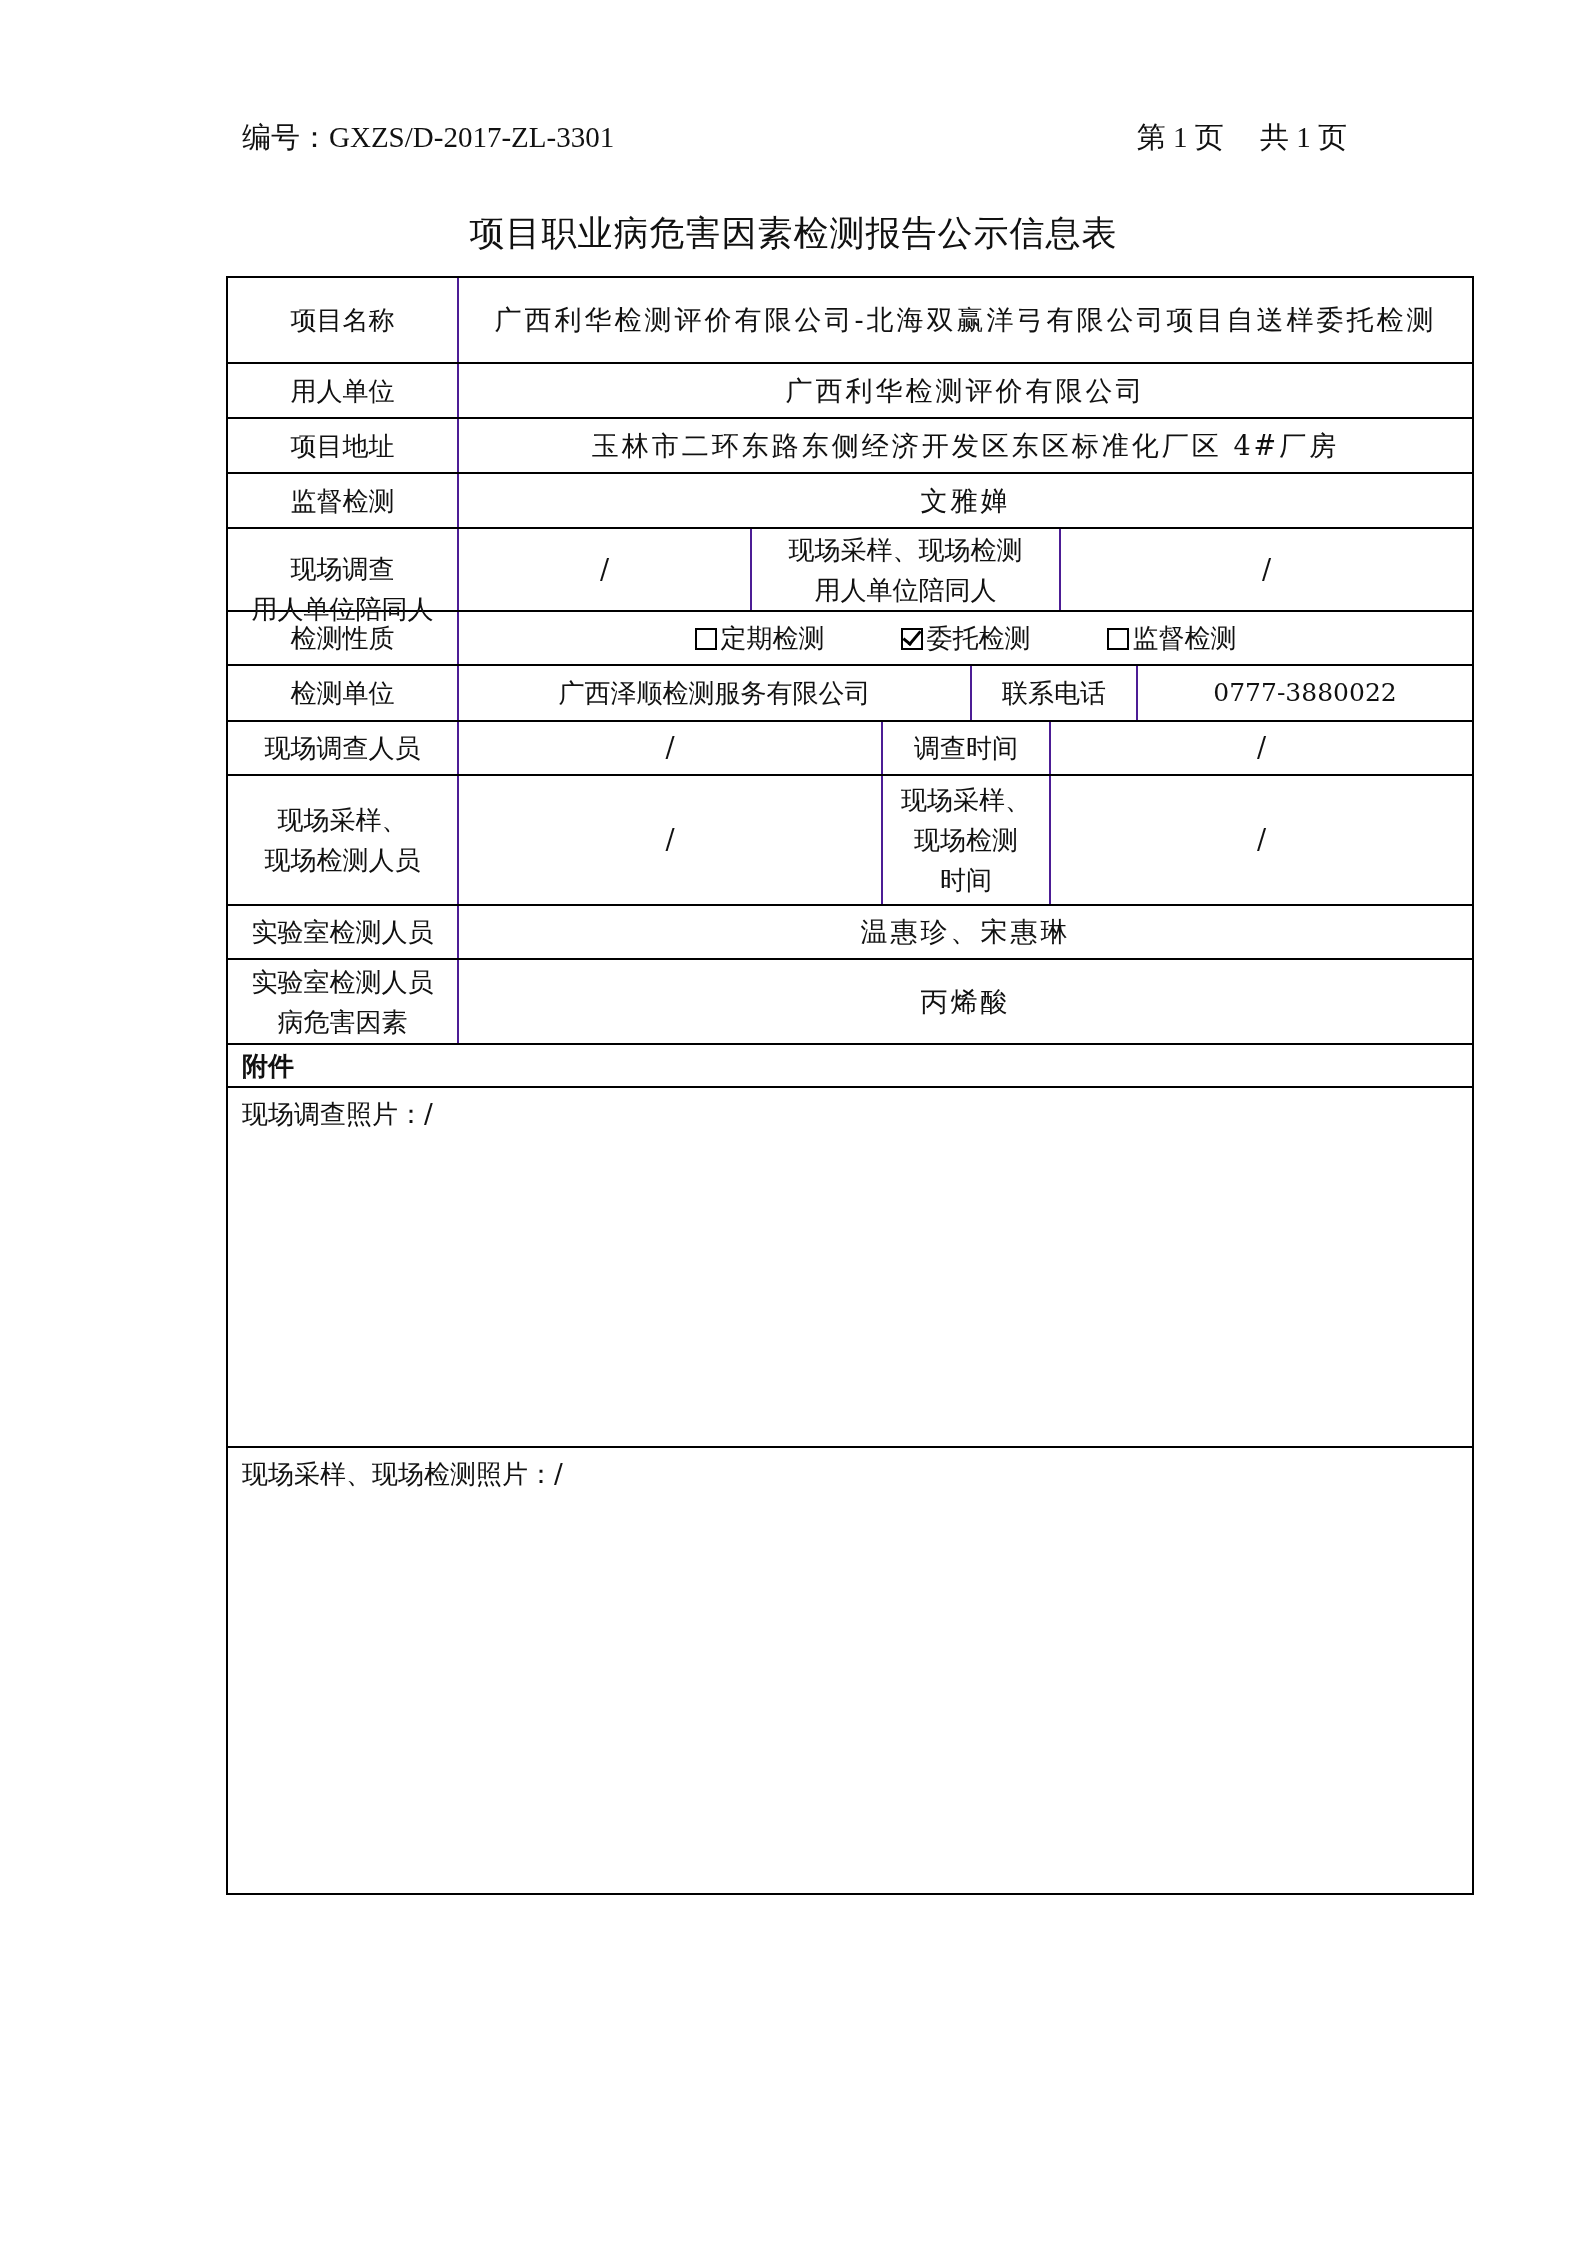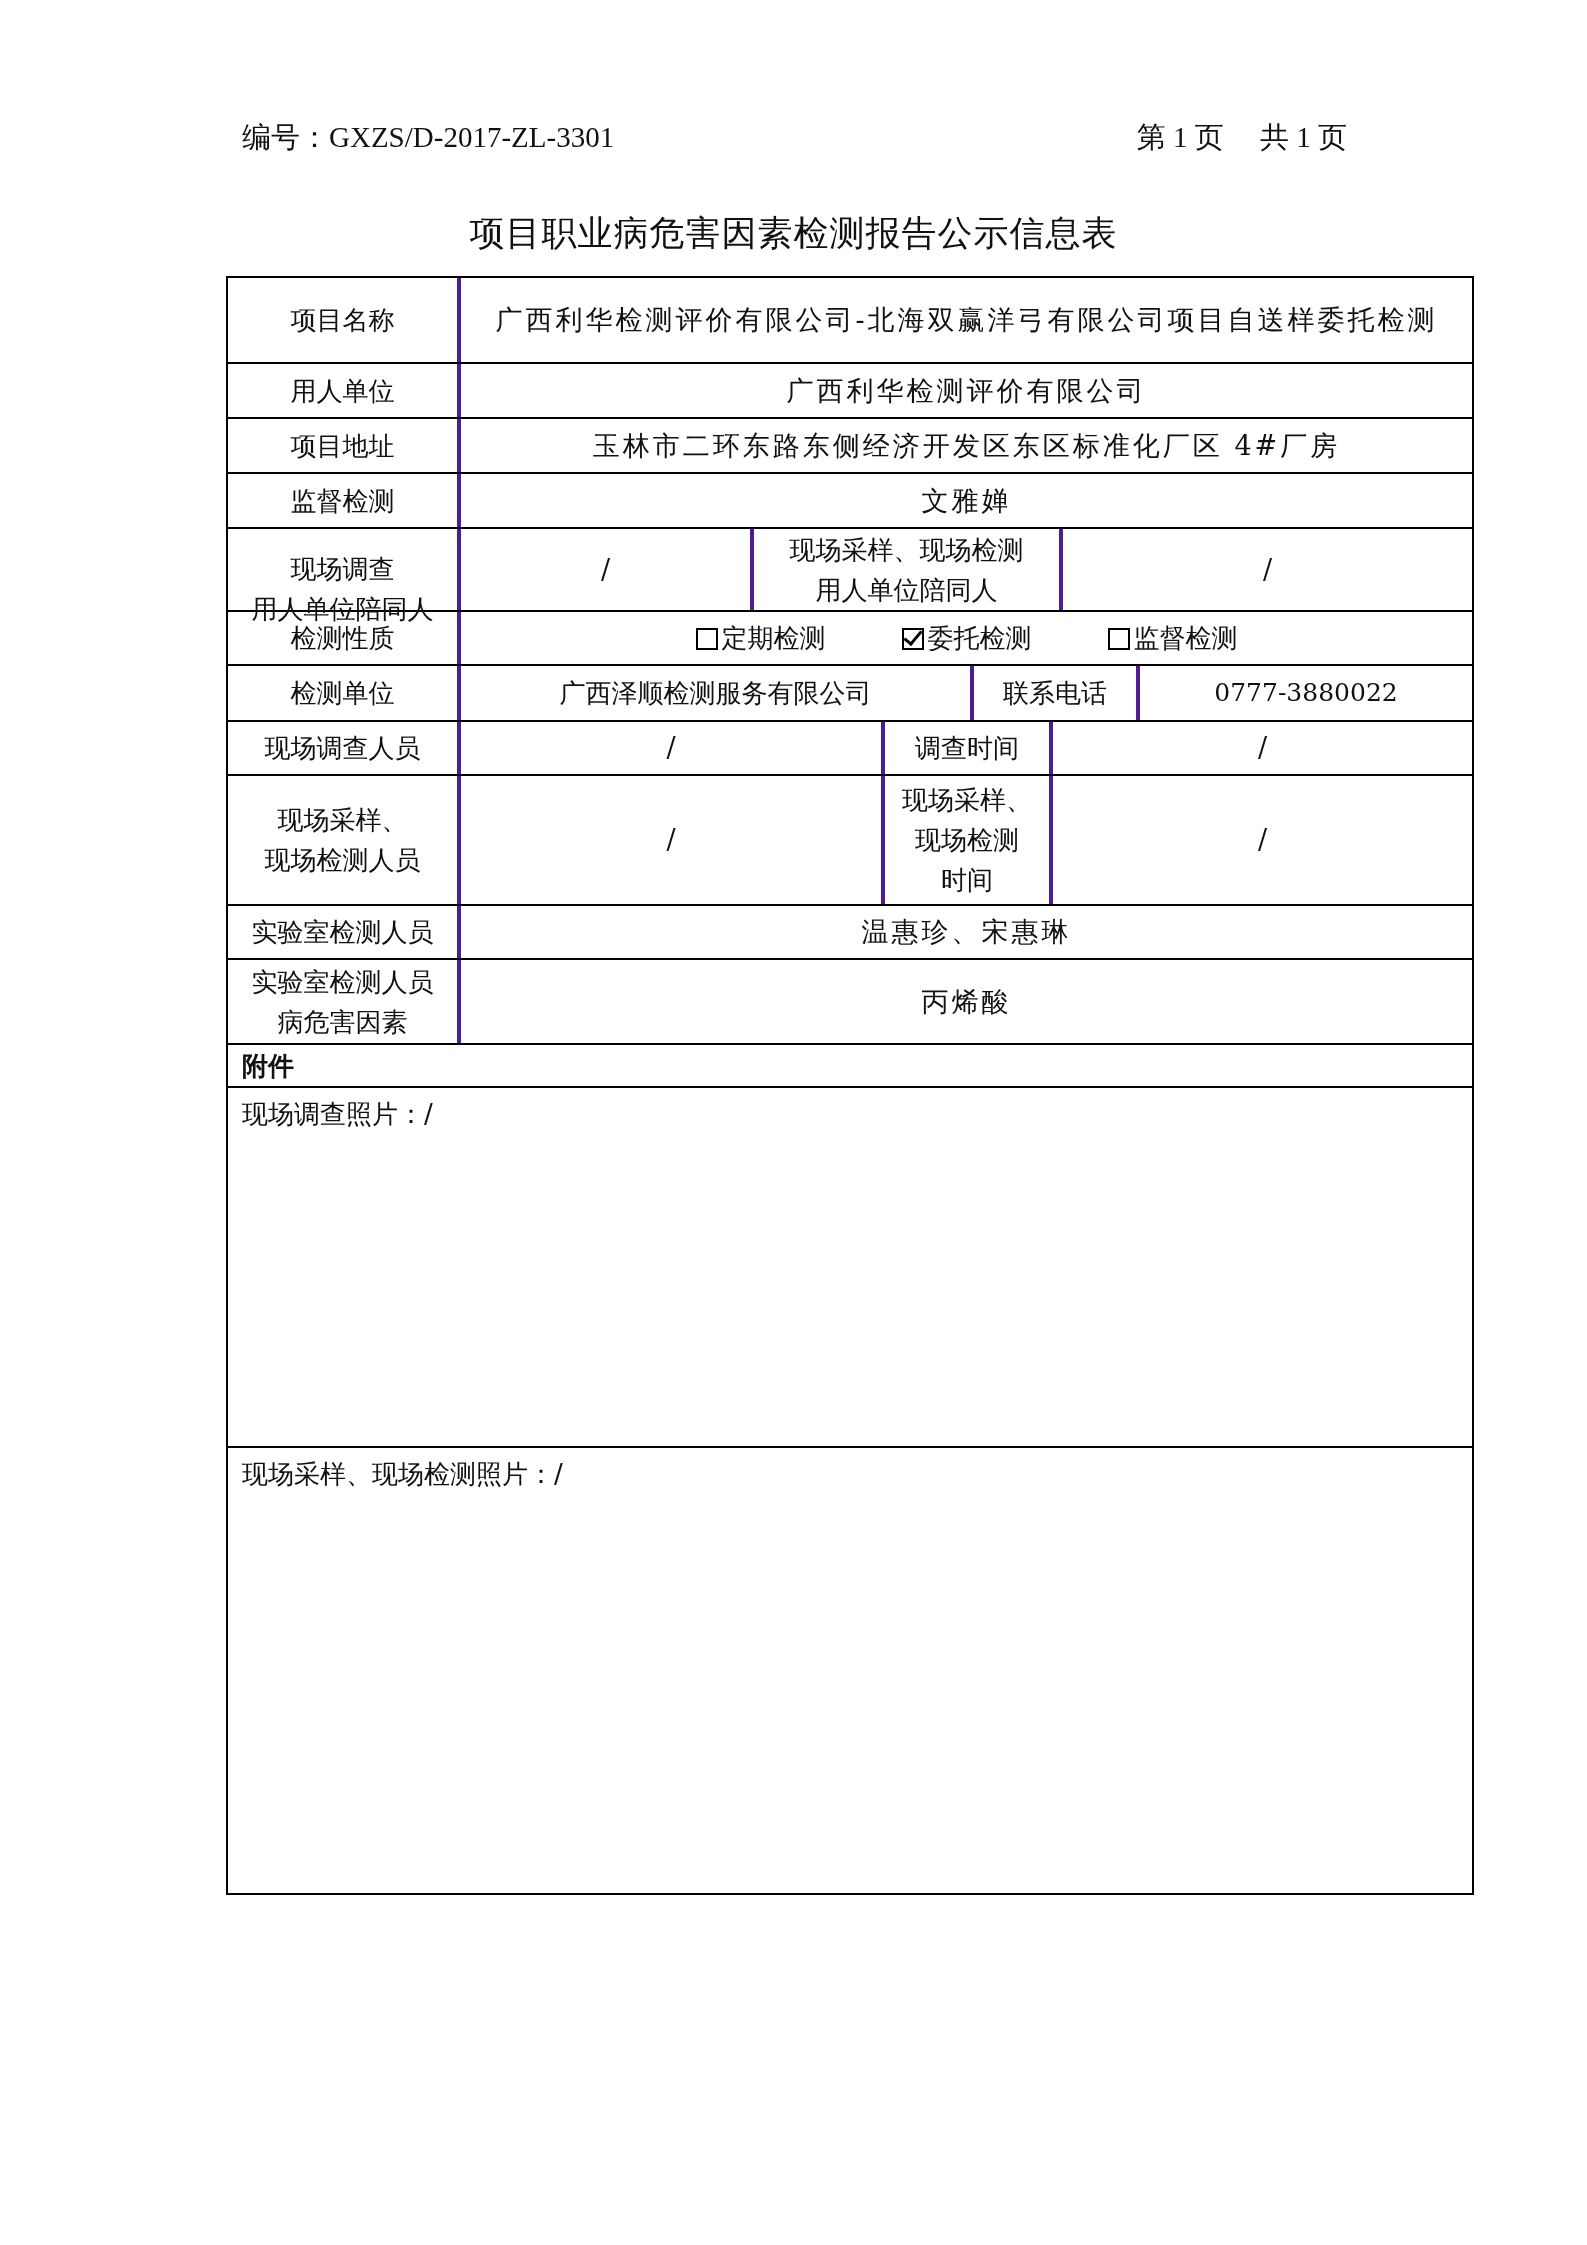--- a/index.html
+++ b/index.html
@@ -5,21 +5,21 @@
   html, body { margin: 0; padding: 0; background: #ffffff; }
   body { width: 1587px; height: 2245px; position: relative; font-family: "DejaVu Serif", "Liberation Serif", serif; color: #111; }
   .hdr { position: absolute; top: 118px; font-size: 29px; font-family: "Liberation Serif", "DejaVu Serif", serif; }
   .hdr-left { left: 242px; }
   .hdr-right { right: 240px; }
   .title { position: absolute; top: 210px; left: 0; width: 1587px; text-align: center; font-size: 35px; font-family: "DejaVu Sans", sans-serif; letter-spacing: 1px; }
   .tbl { position: absolute; left: 226px; top: 276px; width: 1248px; border: 2px solid #000; box-sizing: border-box; }
   .row { display: flex; border-top: 2px solid #000; box-sizing: border-box; }
   .row:first-child { border-top: none; }
   .cell { display: flex; align-items: center; justify-content: center; text-align: center; box-sizing: border-box; font-size: 27px; line-height: 40px; padding: 0 8px; }
-  .cell + .cell { border-left: 4px solid #4c1d95; text-align: center; }
+  .cell + .cell { border-left: 2px solid #4c1d95; text-align: center; }
   .label { width: 229px; font-family: "DejaVu Sans", sans-serif; font-size: 26px; }
   .val { flex: 1; letter-spacing: 3px; }
   .section { justify-content: flex-start; font-weight: bold; font-family: "DejaVu Sans", sans-serif; font-size: 26px; padding-left: 14px; flex: 1; }
   .photo { flex: 1; align-items: flex-start; justify-content: flex-start; font-family: "DejaVu Sans", sans-serif; font-size: 26px; padding: 6px 14px; }
   .opt { display: inline-flex; align-items: center; margin: 0 38px; font-family: "DejaVu Sans", sans-serif; font-size: 26px; }
   .box { display: inline-block; width: 18px; height: 18px; border: 2px solid #000; margin-right: 4px; position: relative; top: 1px; }
   .box.checked::after { content: ""; position: absolute; left: 4px; top: -3px; width: 7px; height: 15px; border-right: 3px solid #000; border-bottom: 3px solid #000; transform: rotate(40deg); }
   .sans { font-family: "DejaVu Sans", sans-serif; font-size: 26px; }
 </style>
 </head>

